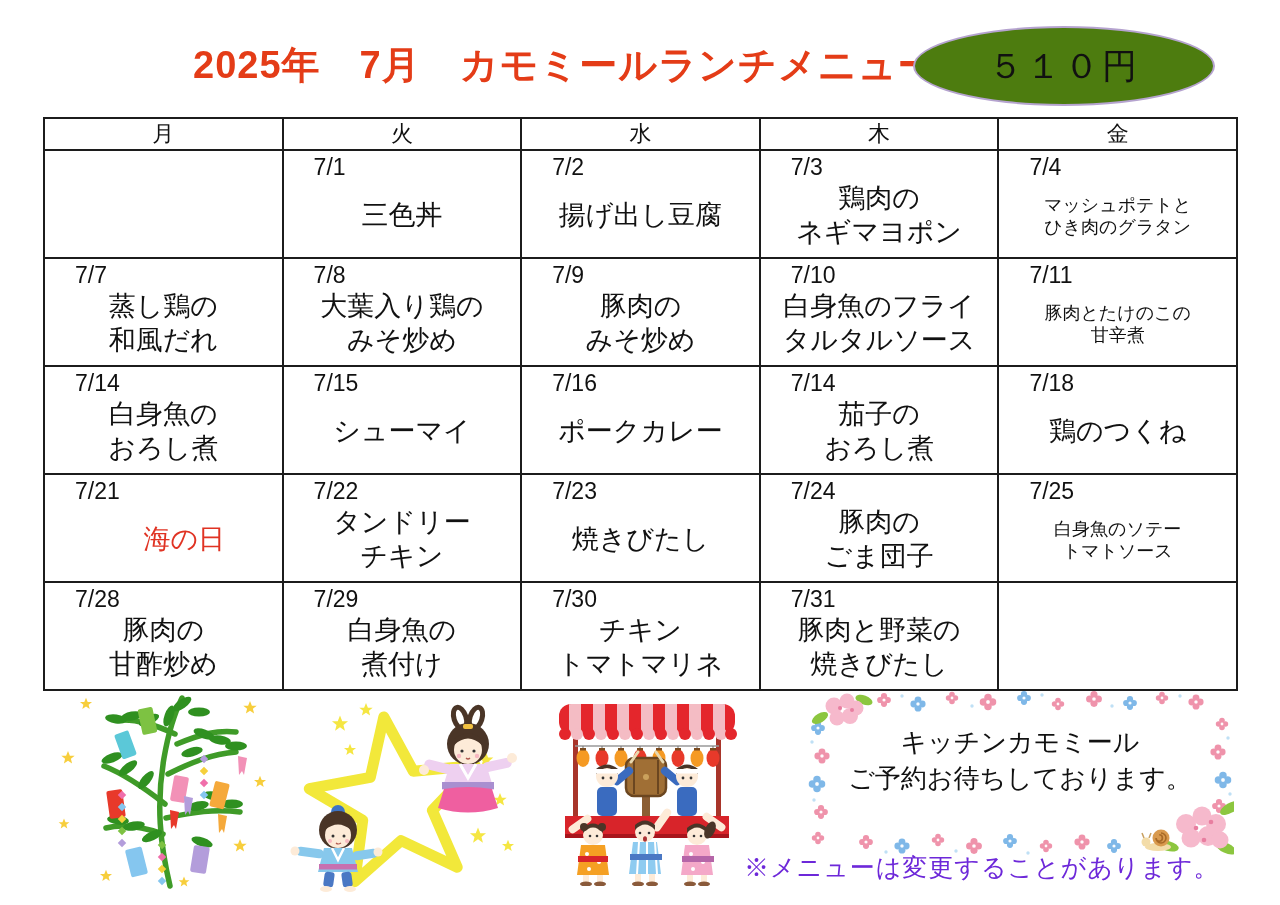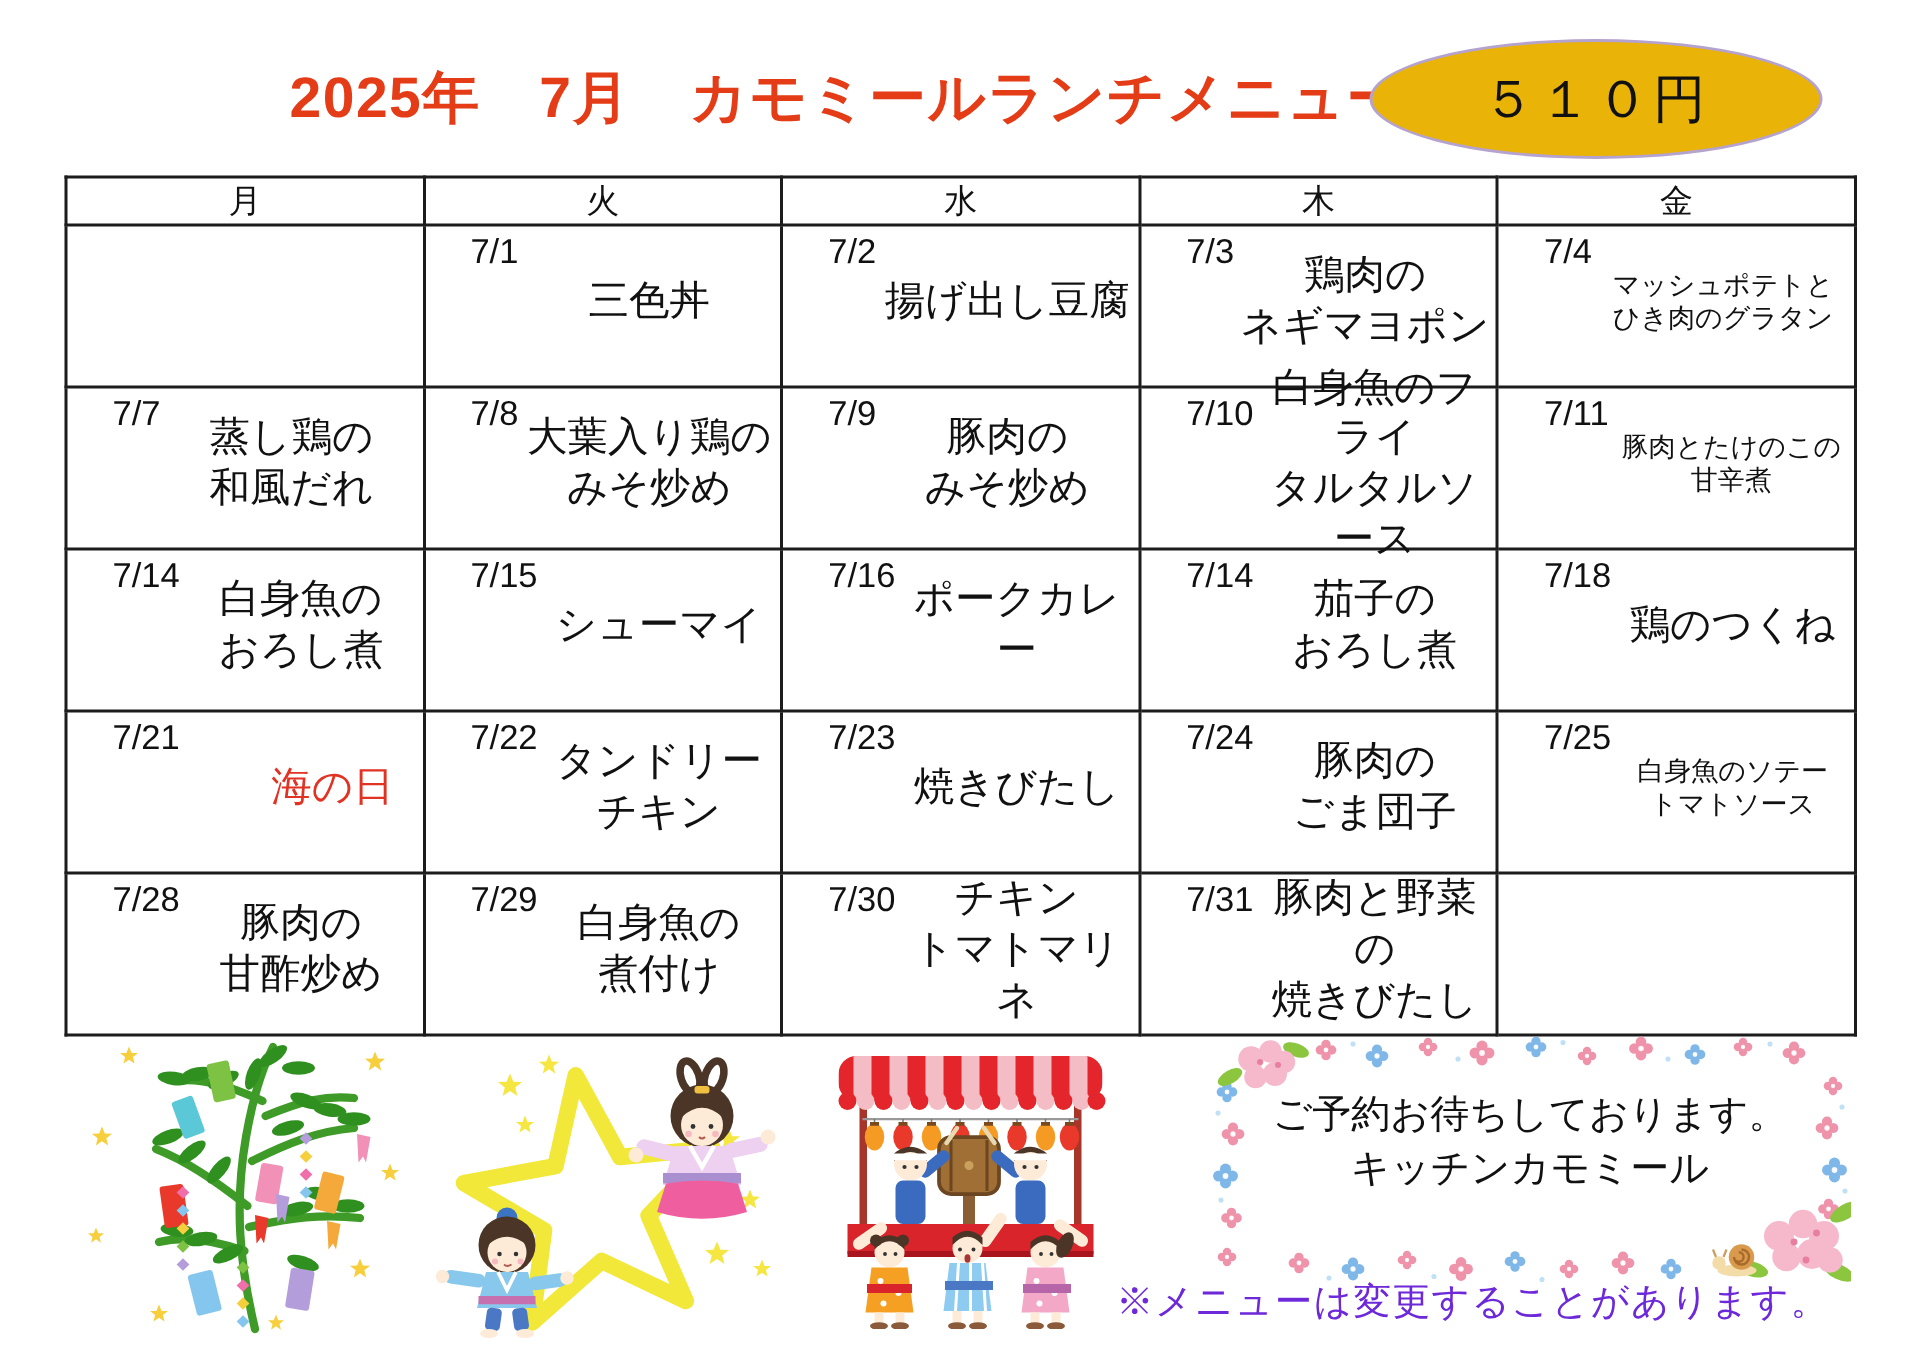--- a/index.html
+++ b/index.html
@@ -4,29 +4,29 @@
 <style>
   html,body{margin:0;padding:0;background:#fff;}
   .page{position:relative;width:1280px;height:905px;background:#fff;overflow:hidden;
         font-family:"Liberation Sans","DejaVu Sans",sans-serif;color:#111;}
 
   
   .title{position:absolute;left:193px;top:40px;font-size:38px;font-weight:bold;
          color:#e43c17;letter-spacing:1px;white-space:nowrap;}
   .price-oval{position:absolute;left:913px;top:26px;width:298px;height:76px;
          border:2px solid #b5a3cf;border-radius:50%;display:flex;align-items:center;
-         justify-content:center;font-size:35px;letter-spacing:3px;color:#111;background:#eab308;}
+         justify-content:center;font-size:35px;letter-spacing:3px;color:#111;background:#4d7c0f;}
 
   
   table.calendar{position:absolute;left:43px;top:117px;width:1195px;
          border-collapse:collapse;table-layout:fixed;}
   table.calendar th,table.calendar td{border:2px solid #1c1c1c;padding:0;vertical-align:top;background:#fff;}
   table.calendar th{height:25px;font-size:22px;font-weight:400;text-align:center;vertical-align:middle;}
   table.calendar td{height:106px;}
-  td .cell-inner{display:flex;flex-direction:row;height:106px;}
+  td .cell-inner{display:flex;flex-direction:column;height:106px;}
   .date{padding:3px 0 0 30px;font-size:23px;text-align:left;}
   .menu{flex:1;display:flex;align-items:center;justify-content:center;text-align:center;
         font-size:27px;line-height:1.25;white-space:pre-line;padding-bottom:6px;}
   td.gray{background:#dcdcdc;}
   td.small .menu{font-size:18px;}
   td.holiday .menu{color:#e03323;margin-left:42px;}
 
   
   .illu{position:absolute;}
   .illu-tanabata{left:52px;top:692px;}
@@ -626,20 +626,20 @@
       <g>
         <ellipse cx="352" cy="157" rx="13" ry="4" fill="#f3dca8"></ellipse>
         <circle cx="340" cy="152" r="4.5" fill="#f3dca8"></circle>
         <line x1="338" y1="148" x2="336" y2="143" stroke="#c8a060" stroke-width="1.5"></line>
         <line x1="343" y1="148" x2="345" y2="143" stroke="#c8a060" stroke-width="1.5"></line>
         <circle cx="355" cy="148" r="8.5" fill="#d99a4e"></circle>
         <path d="M355,148 m0,-5 a5,5 0 1,1 -5,5 a3.2,3.2 0 1,0 3.2,-3.2" fill="none" stroke="#a86a28" stroke-width="1.6"></path>
       </g>
     </svg>
     <div class="reserve-text">
+      <div class="reserve-line">キッチンカモミール</div>
       <div class="reserve-line">ご予約お待ちしております。</div>
-      <div class="reserve-line">キッチンカモミール</div>
     </div>
   </div>
 
   <div class="note">※メニューは変更することがあります。</div>
 
 </div>
 
 </body></html>

